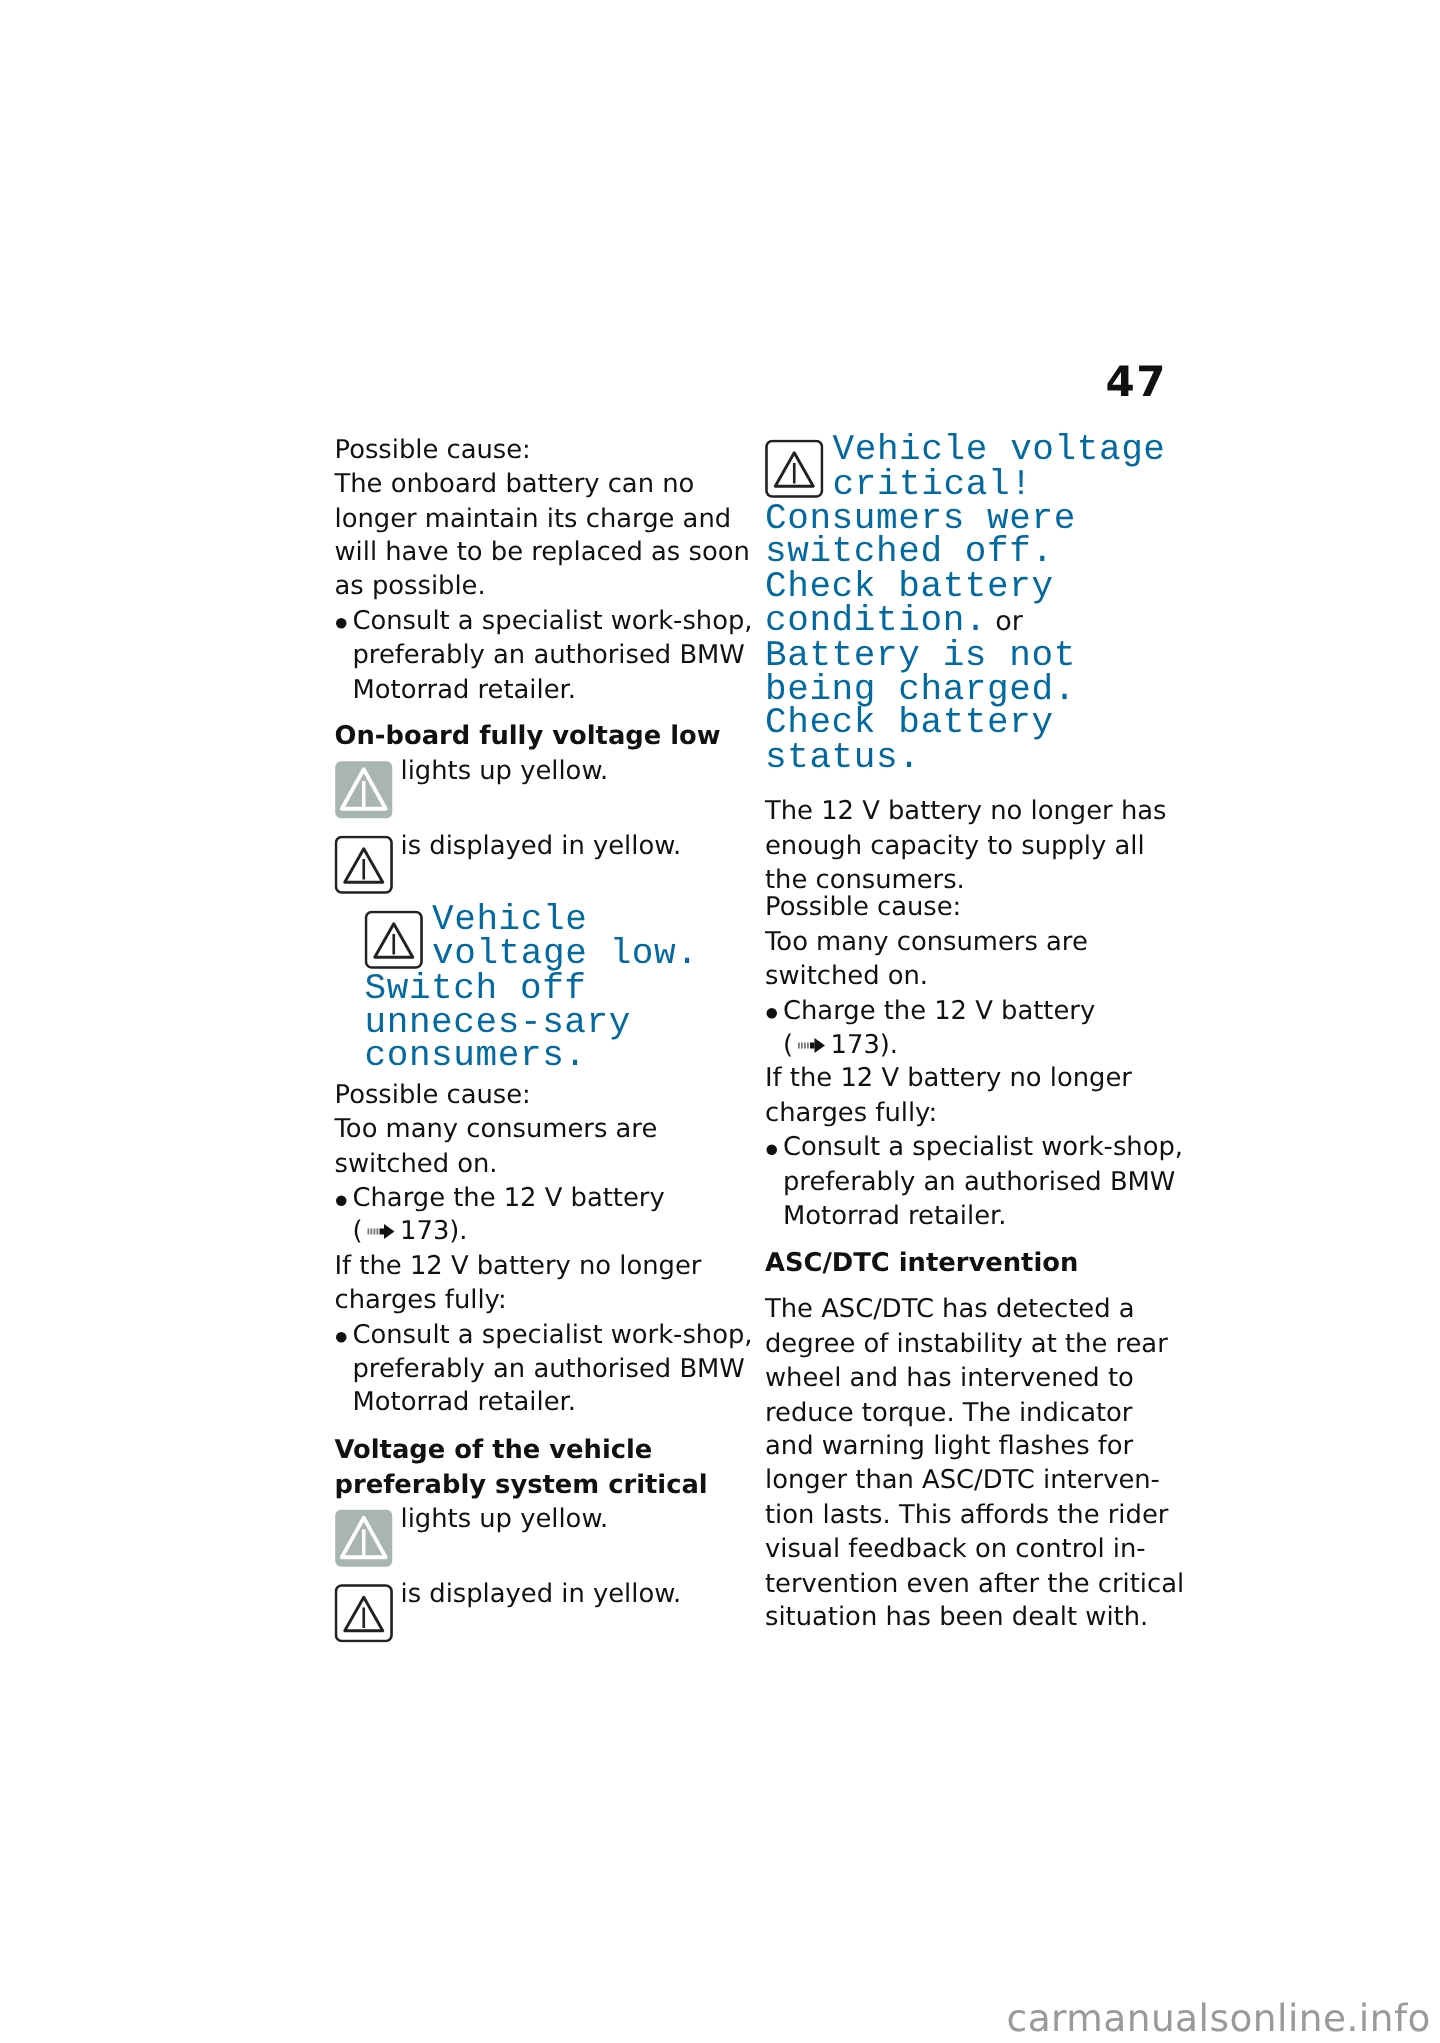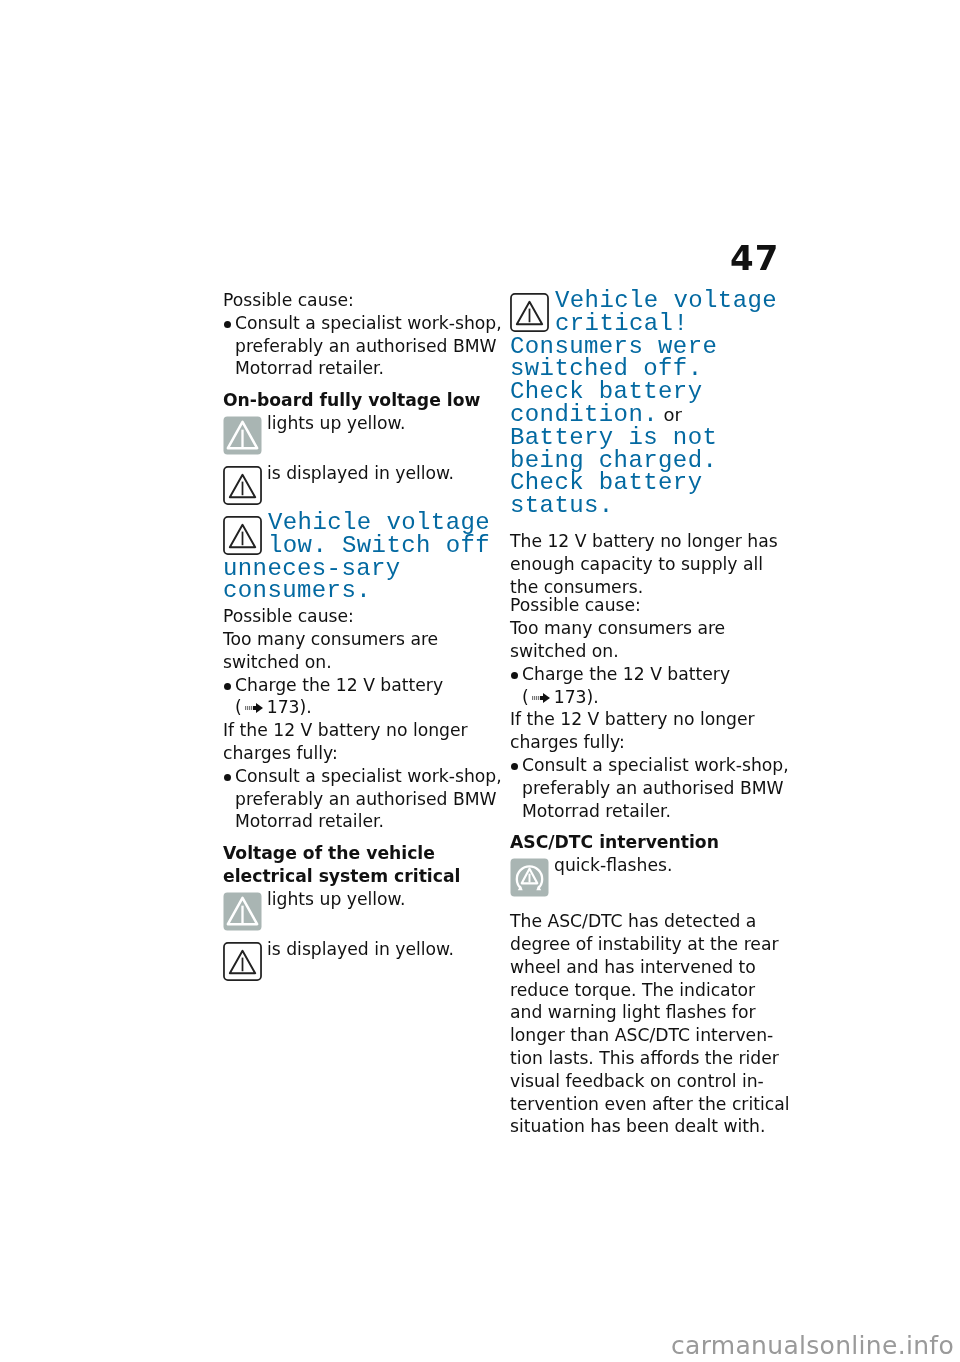--- a/index.html
+++ b/index.html
@@ -16,21 +16,21 @@
       color: #111111;
     }
     .page-number {
       position: absolute;
       left: 730px;
       top: 238px;
       width: 48px;
       text-align: right;
       font-family: "DejaVu Sans", sans-serif;
       font-weight: 900;
-      font-size: 34px;
+      font-size: 28px;
       letter-spacing: 1px;
       color: #111;
     }
     .col {
       position: absolute;
       top: 289px;
       width: 280px;
       font-size: 17.2px;
       line-height: 22.8px;
     }
@@ -114,20 +114,21 @@
     }
   </style>
 </head>
 <body>
 
 <div class="page-number">47</div>
 
 <div class="col col-left">
 
   <p class="p">Possible cause:</p>
+  <p class="p">The onboard battery can no longer maintain its charge and will have to be replaced as soon as possible.</p>
   <p class="p bullet">Consult a specialist work-shop, preferably an authorised BMW Motorrad retailer.</p>
 
   <p class="heading gap-top">On-board fully voltage low</p>
 
   <div class="icon-row">
     <span class="icon">
       <svg viewBox="0 0 40 40">
           <rect x="0.5" y="0.5" width="39" height="39" rx="4" fill="#a9b5b3"></rect>
           <path d="M20 6 L35 33 L5 33 Z" fill="none" stroke="#ffffff" stroke-width="2.6" stroke-linejoin="round"></path>
           <line x1="20" y1="14" x2="20" y2="32" stroke="#ffffff" stroke-width="2.4"></line>
@@ -140,21 +141,21 @@
     <span class="icon">
       <svg viewBox="0 0 40 40">
           <rect x="1" y="1" width="38" height="38" rx="4" fill="#ffffff" stroke="#222" stroke-width="1.8"></rect>
           <path d="M20 9 L33 32 L7 32 Z" fill="none" stroke="#222" stroke-width="2" stroke-linejoin="round"></path>
           <line x1="20" y1="16" x2="20" y2="30" stroke="#222" stroke-width="1.8"></line>
         </svg>
     </span>
     <span class="txt">is displayed in yellow.</span>
   </div>
 
-  <div style="margin-top:6px;">
+  <div style="margin-top:6px;margin-left:20px;">
     <span class="icon-float">
       <svg viewBox="0 0 40 40">
           <rect x="1" y="1" width="38" height="38" rx="4" fill="#ffffff" stroke="#222" stroke-width="1.8"></rect>
           <path d="M20 9 L33 32 L7 32 Z" fill="none" stroke="#222" stroke-width="2" stroke-linejoin="round"></path>
           <line x1="20" y1="16" x2="20" y2="30" stroke="#222" stroke-width="1.8"></line>
         </svg>
     </span>
     <span class="mono">Vehicle voltage low. Switch off unneces-sary consumers.</span>
     <div class="clear"></div>
   </div>
@@ -167,21 +168,21 @@
           <rect x="3" y="4" width="1.2" height="4" fill="#777"></rect>
           <rect x="5" y="4" width="1.2" height="4" fill="#777"></rect>
           <rect x="7" y="4" width="1.2" height="4" fill="#777"></rect>
           <rect x="9" y="4" width="3" height="4" fill="#111"></rect>
           <path d="M12 1 L19 6 L12 11 Z" fill="#111"></path>
         </svg></span><a>173</a>).
   </p>
   <p class="p">If the 12 V battery no longer charges fully:</p>
   <p class="p bullet">Consult a specialist work-shop, preferably an authorised BMW Motorrad retailer.</p>
 
-  <p class="heading gap-top">Voltage of the vehicle electrical system critical</p>
+  <p class="heading gap-top">Voltage of the vehicle preferably system critical</p>
 
   <div class="icon-row">
     <span class="icon">
       <svg viewBox="0 0 40 40">
           <rect x="0.5" y="0.5" width="39" height="39" rx="4" fill="#a9b5b3"></rect>
           <path d="M20 6 L35 33 L5 33 Z" fill="none" stroke="#ffffff" stroke-width="2.6" stroke-linejoin="round"></path>
           <line x1="20" y1="14" x2="20" y2="32" stroke="#ffffff" stroke-width="2.4"></line>
         </svg>
     </span>
     <span class="txt">lights up yellow.</span>
@@ -226,30 +227,17 @@
           <rect x="7" y="4" width="1.2" height="4" fill="#777"></rect>
           <rect x="9" y="4" width="3" height="4" fill="#111"></rect>
           <path d="M12 1 L19 6 L12 11 Z" fill="#111"></path>
         </svg></span><a>173</a>).
   </p>
   <p class="p">If the 12 V battery no longer charges fully:</p>
   <p class="p bullet">Consult a specialist work-shop, preferably an authorised BMW Motorrad retailer.</p>
 
   <p class="heading gap-top">ASC/DTC intervention</p>
 
-  <div class="icon-row" style="min-height:48px;">
-    <span class="icon">
-      <svg viewBox="0 0 40 40">
-          <rect x="0.5" y="0.5" width="39" height="39" rx="4" fill="#a9b5b3"></rect>
-          <path d="M11 31 A13 13 0 1 1 29 31" fill="none" stroke="#ffffff" stroke-width="2.4"></path>
-          <path d="M8 33 L13 33 L11 28 Z" fill="#ffffff"></path>
-          <path d="M32 33 L27 33 L29 28 Z" fill="#ffffff"></path>
-          <path d="M20 11 L28 26 L12 26 Z" fill="none" stroke="#ffffff" stroke-width="2.2" stroke-linejoin="round"></path>
-          <line x1="20" y1="16" x2="20" y2="25" stroke="#ffffff" stroke-width="2"></line>
-        </svg>
-    </span>
-    <span class="txt">quick-flashes.</span>
-  </div>
 
   <p class="p" style="margin-top:8px;">The ASC/DTC has detected a degree of instability at the rear wheel and has intervened to reduce torque.  The indicator and warning light flashes for longer than ASC/DTC interven-tion lasts.  This affords the rider visual feedback on control in-tervention even after the critical situation has been dealt with.</p>
 </div>
 
 <div class="watermark">carmanualsonline.info</div>
 
 </body></html>

